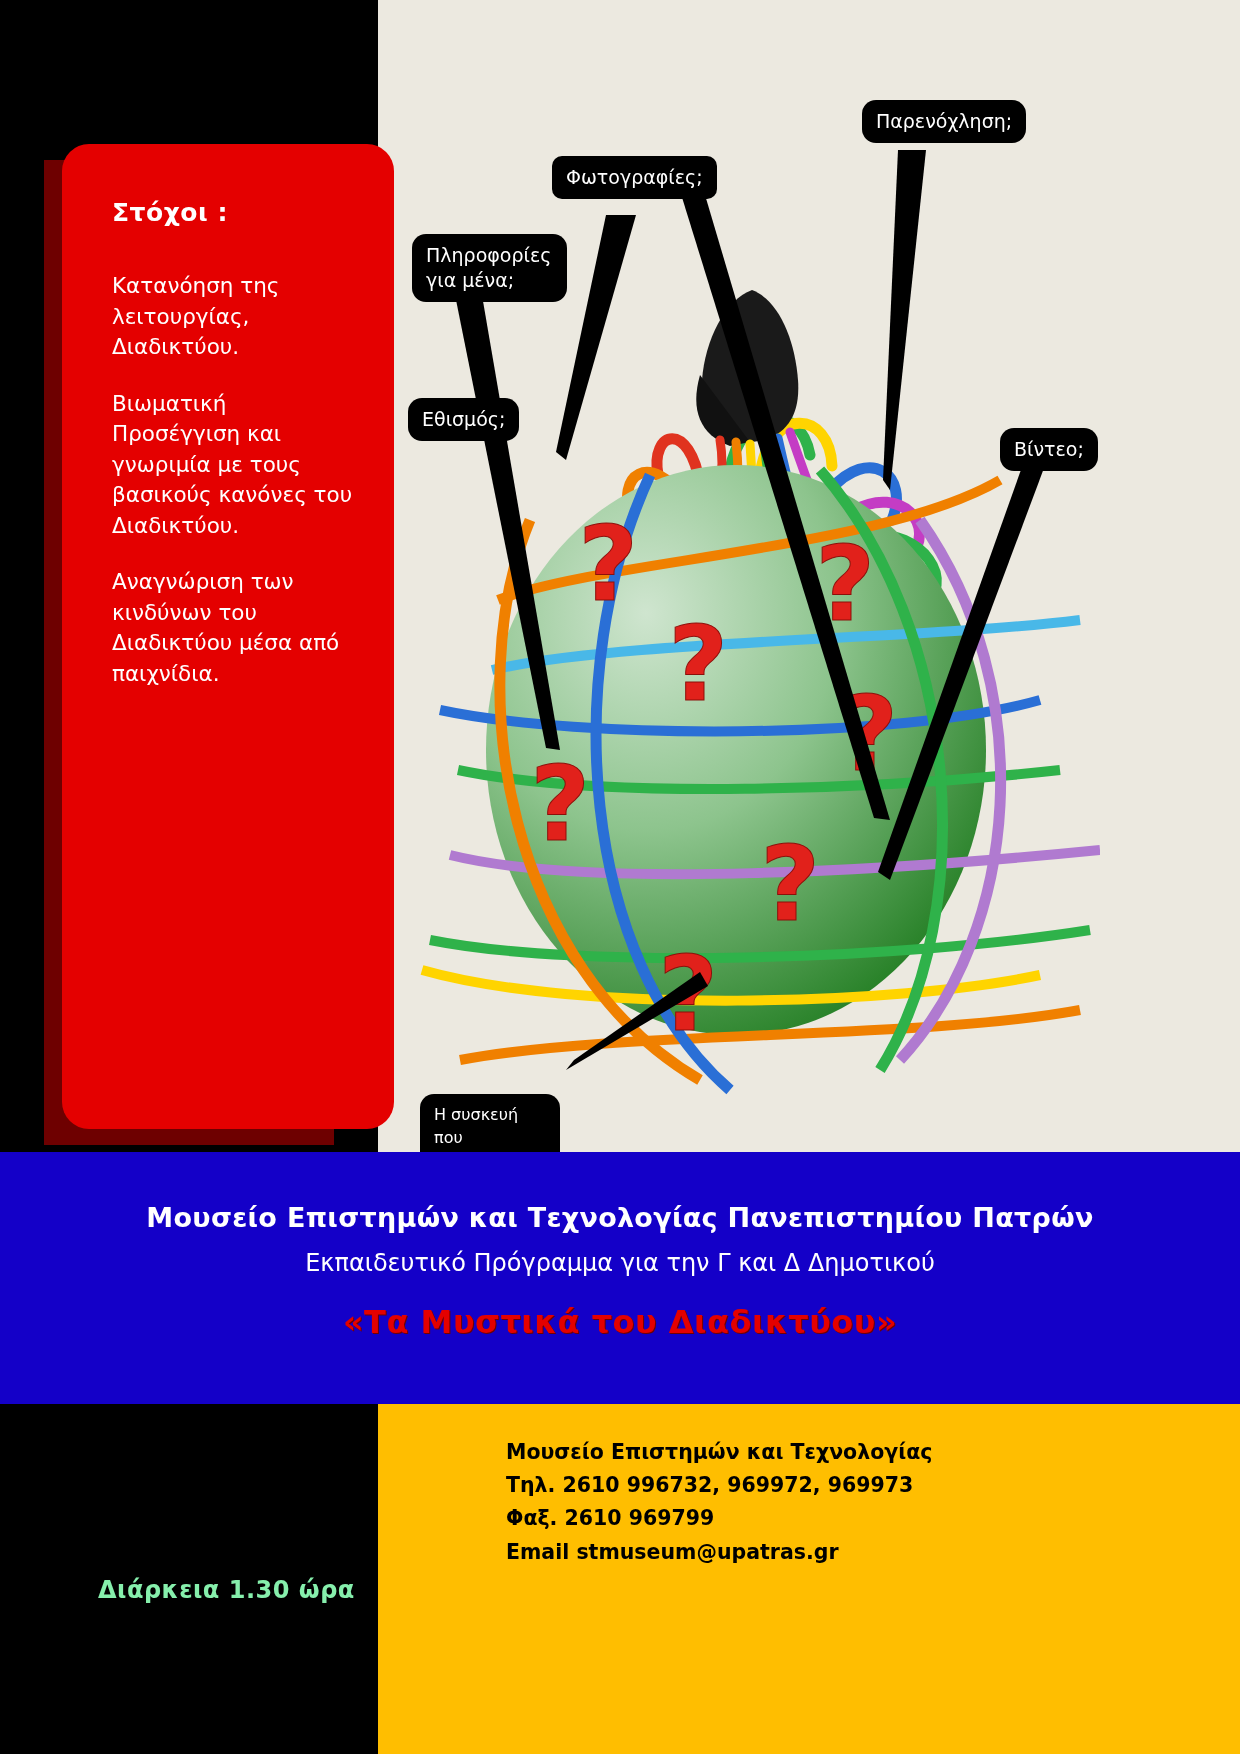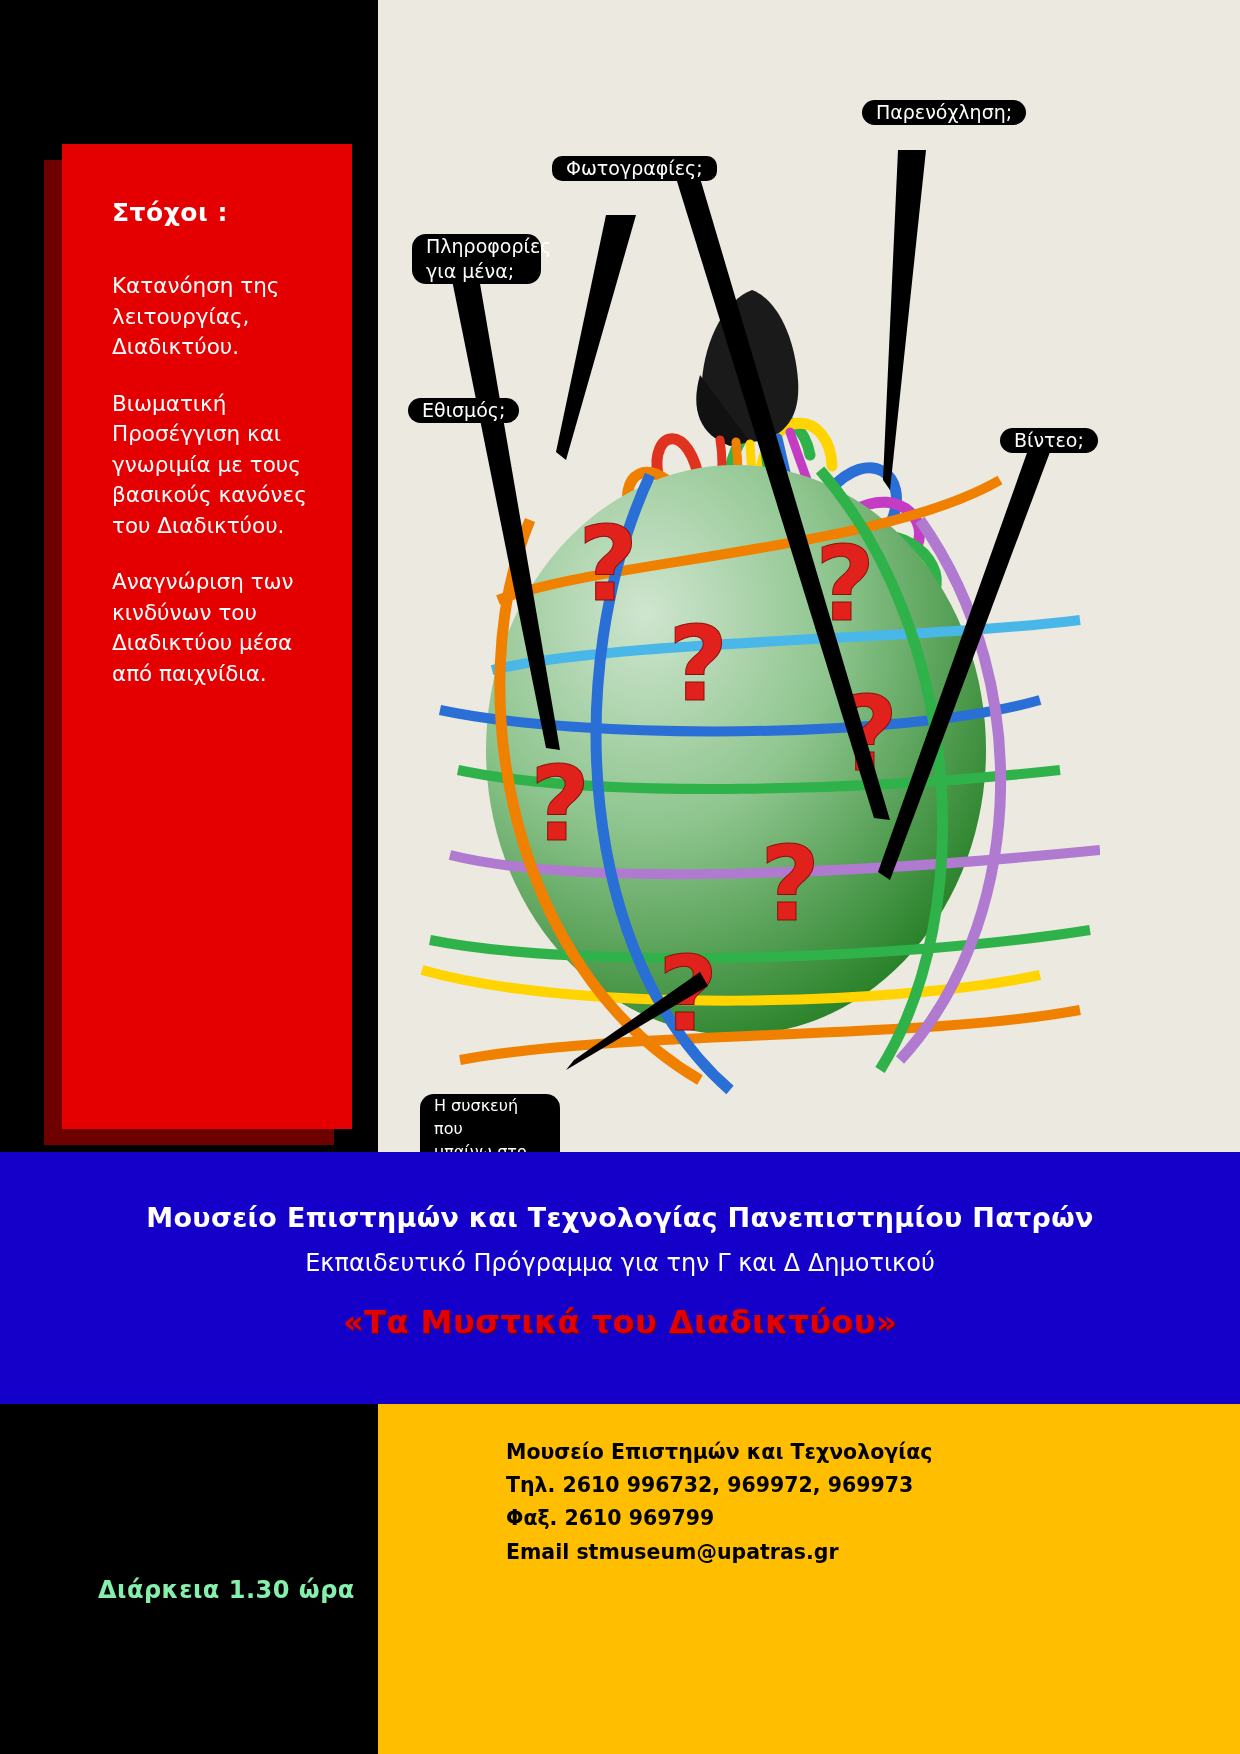--- a/index.html
+++ b/index.html
@@ -60,26 +60,27 @@
     left: 44px;
     top: 160px;
     width: 290px;
     height: 985px;
     background: #6e0000;
   }
   .red-panel {
     position: absolute;
     left: 62px;
     top: 144px;
-    width: 290px;
+    width: 332px;
     height: 985px;
     background: #e40000;
     box-sizing: border-box;
     padding: 54px 36px 20px 50px;
     color: #ffffff;
+    border-radius: 27px;
   }
   .goals-title {
     font-weight: bold;
     font-size: 25px;
     margin: 0 0 44px 0;
     letter-spacing: .5px;
   }
   .goal-item {
     font-size: 21.5px;
     line-height: 1.42;
@@ -95,21 +96,21 @@
     height: 830px;
   }
   .globe-svg { display: block; }
 
   
   .callout {
     position: absolute;
     background: #000000;
     color: #ffffff;
     border-radius: 14px;
-    padding: 0 14px;
+    padding: 9px 14px;
     font-size: 19px;
     line-height: 1.32;
     white-space: pre-line;
     box-sizing: border-box;
     text-align: left;
   }
   .callout.small { font-size: 16px; line-height: 1.45; margin-top: 36px; }
 
   .pointer { position: absolute; }
 
@@ -256,21 +257,21 @@
   <div class="red-shadow"></div>
   <div class="red-panel">
     <div class="goals-title">Στόχοι :</div>
     <p class="goal-item">Κατανόηση της λειτουργίας, Διαδικτύου.</p>
     <p class="goal-item">Βιωματική Προσέγγιση και γνωριμία με τους βασικούς κανόνες του Διαδικτύου.</p>
     <p class="goal-item">Αναγνώριση των  κινδύνων του Διαδικτύου μέσα από παιχνίδια.</p>
   </div>
 
   <div class="callout" style="left:862px; top:100px;">Παρενόχληση;</div>
   <div class="callout" style="left:552px; top:156px;border-radius:10px;">Φωτογραφίες;</div>
-  <div class="callout" style="left:412px; top:234px; width:129px;">Πληροφορίες
+  <div class="callout" style="left:412px; top:234px; width:155px;">Πληροφορίες
 για μένα;</div>
   <div class="callout" style="left:408px; top:398px;">Εθισμός;</div>
   <div class="callout" style="left:1000px; top:428px;">Βίντεο;</div>
   <div class="callout small" style="left:420px; top:1058px; width:140px;">Η συσκευή που
 μπαίνω  στο
 Διαδίκτυο;</div>
 
   <div class="blue-band">
     <div class="band-inner">
       <div class="museum-title">Μουσείο  Επιστημών και Τεχνολογίας

